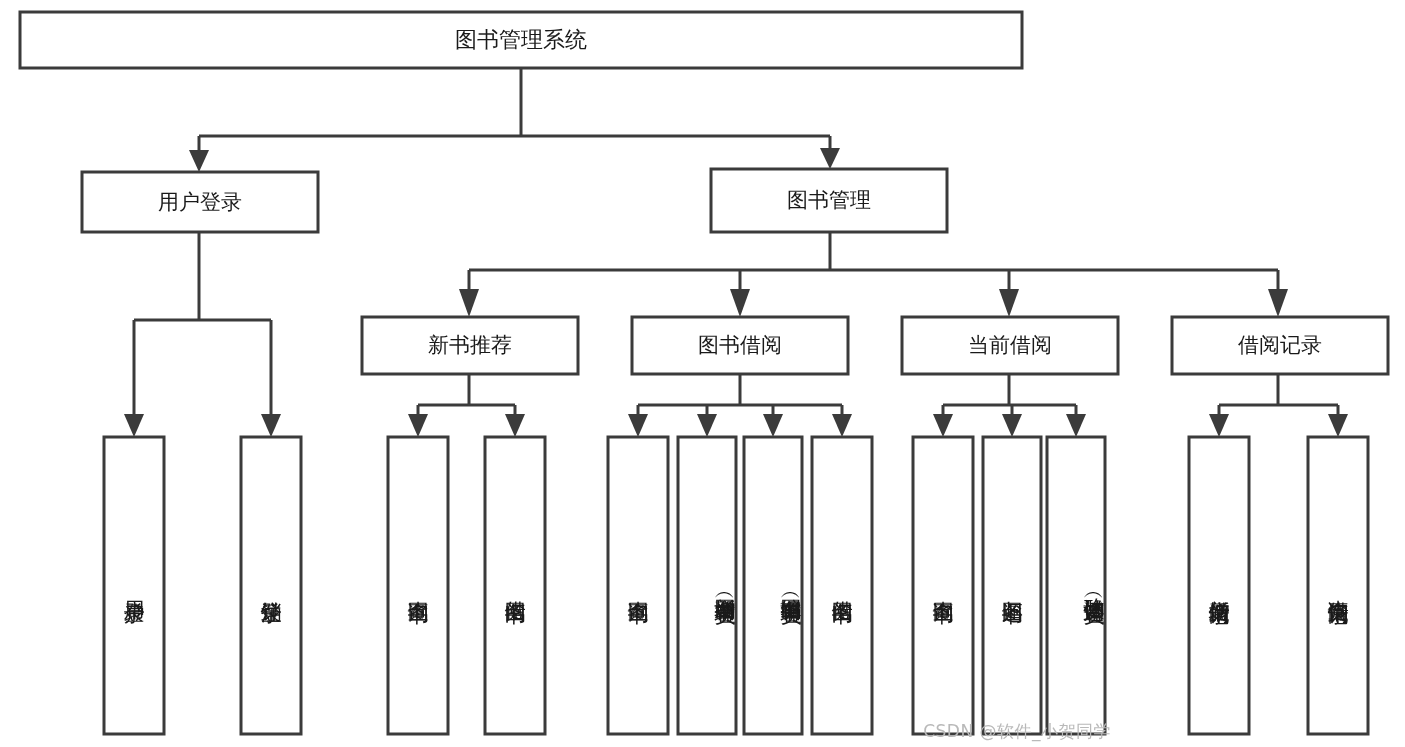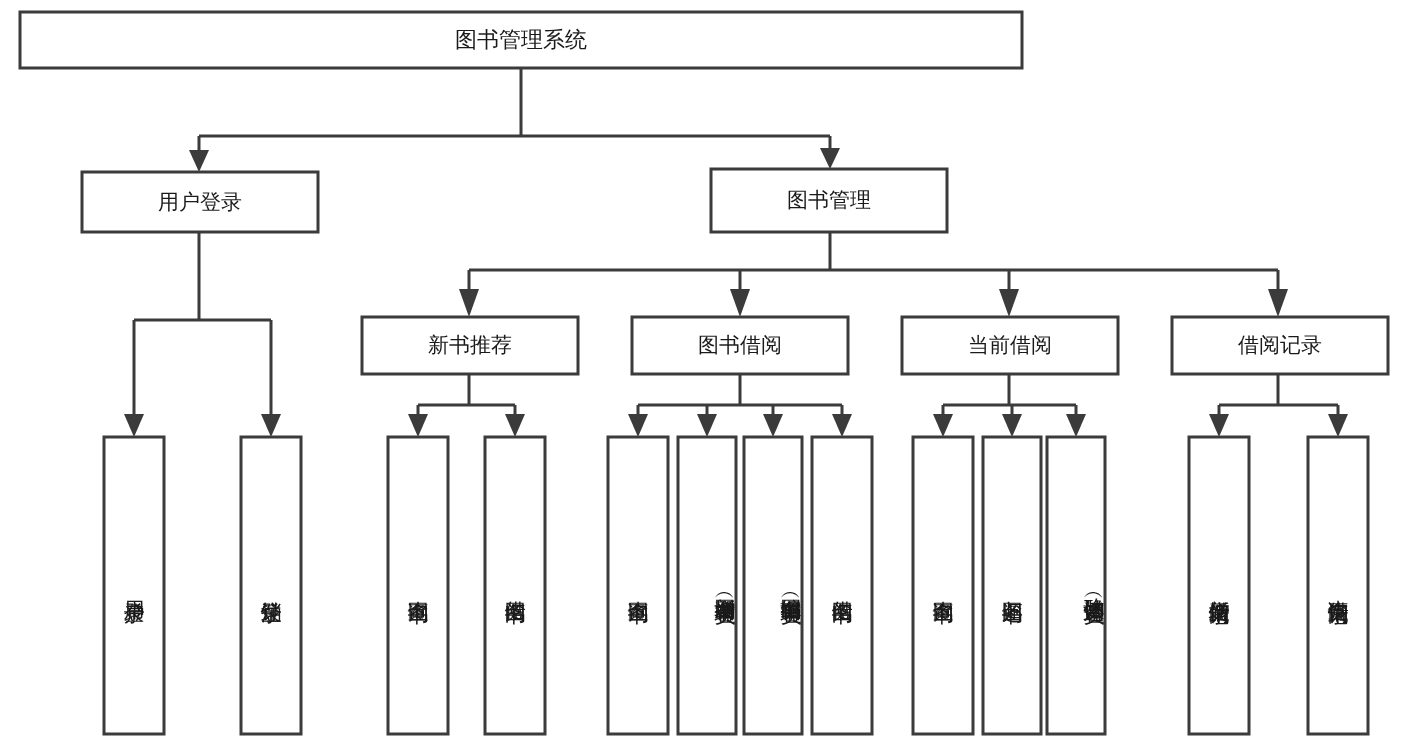--- a/index.html
+++ b/index.html
@@ -198,13 +198,14 @@
   <div class="leaf-label" style="left:744px; top:440px; width:58px; height:291px; align-items:flex-start;">编辑图书（管理员）</div>
   <div class="leaf-label" style="left:812px; top:437px; width:60px; height:297px;">借阅图书</div>
 
   <div class="leaf-label" style="left:913px; top:437px; width:60px; height:297px;">查询图书</div>
   <div class="leaf-label" style="left:983px; top:437px; width:58px; height:297px;">归还图书</div>
   <div class="leaf-label" style="left:1047px; top:440px; width:58px; height:291px; align-items:flex-start;">确认归还（管理员）</div>
 
   <div class="leaf-label" style="left:1189px; top:437px; width:60px; height:297px;">新增借阅记录</div>
   <div class="leaf-label" style="left:1308px; top:437px; width:60px; height:297px;">查询借阅记录</div>
 
+  <div class="watermark">CSDN @软件_小贺同学</div>
 </div>
 
 </body></html>

